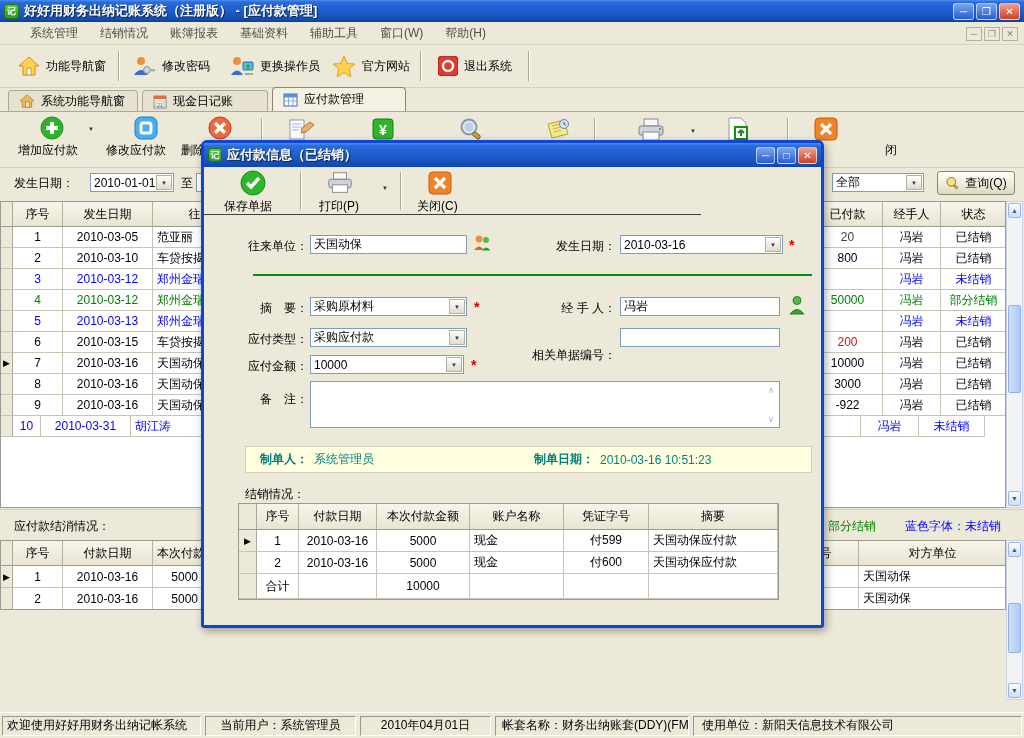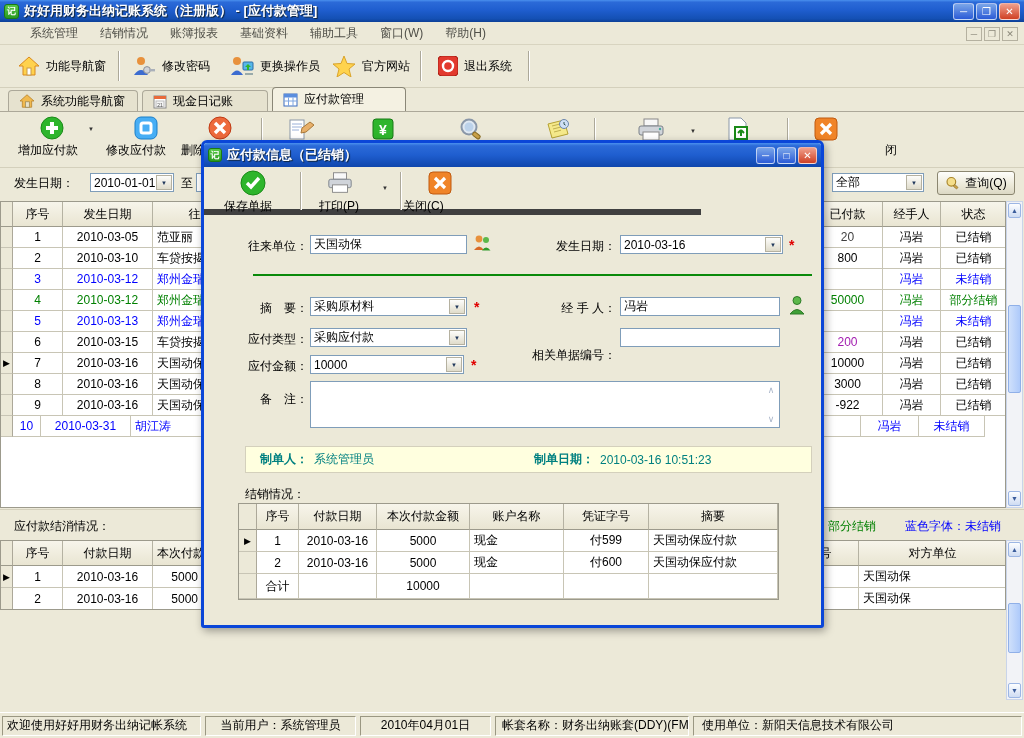--- a/index.html
+++ b/index.html
@@ -61,21 +61,21 @@
   .sbtn{position:absolute;left:1px;width:13px;height:15px;background:linear-gradient(#fdfeff,#cfdcf3);
     border:1px solid #9cb6e4;border-radius:2px;color:#3c5d9c;font-size:7px;display:flex;align-items:center;justify-content:center;}
   .sthumb{position:absolute;left:1px;width:13px;background:linear-gradient(90deg,#cfe0fb,#aecafa);border:1px solid #90b0e8;border-radius:2px;}
   
   .dialog{left:201px;top:140px;width:623px;height:488px;border:3px solid #0a46d8;border-radius:6px 6px 3px 3px;
     background:#ece9d8;z-index:10;box-shadow:2px 3px 8px rgba(0,0,0,.35);}
   .dlg-title{height:24px;background:linear-gradient(180deg,#4a90ee 0%,#2b6ad8 12%,#1f5ecf 50%,#0f46ac 100%);
     display:flex;align-items:center;padding:0 4px;border-radius:3px 3px 0 0;}
   .dlg-title .titletext{font-size:13px;}
   .dlg-body{position:relative;width:617px;height:458px;background:#ece9d8;}
-  .dlg-toolbar{position:absolute;left:0;top:0;width:497px;height:48px;border-bottom:6px solid #404040;text-align:center;}
+  .dlg-toolbar{position:absolute;left:0;top:0;width:497px;height:48px;border-bottom:1px solid #404040;text-align:center;}
   .flabel{position:absolute;text-align:right;white-space:nowrap;}
   .redstar{color:#e00000;font-weight:bold;font-size:14px;}
   .greensep{position:absolute;height:2px;background:#0a8a0a;}
   .yellowbar{position:absolute;background:#ffffdf;border:1px solid #d4d0bc;color:#008080;display:flex;align-items:center;}
   .ta{position:absolute;background:#fff;border:1px solid #7f9db9;}
   .ta .arr{position:absolute;right:1px;width:14px;height:14px;color:#a8b4c8;font-size:9px;display:flex;align-items:center;justify-content:center;}
   svg{display:block;}
 </style>
 </head>
 <body>
@@ -350,21 +350,21 @@
         <div class="g-cell" style="width: 70px; justify-content: center; color: rgb(0, 0, 255);"></div>
         <div class="g-cell" style="width: 58px; justify-content: center; color: rgb(0, 0, 255);">冯岩</div>
         <div class="g-cell" style="width: 66px; justify-content: center; color: rgb(0, 0, 255);">未结销</div>
       </div>
       <div class="g-row" style="height: 21px;">
         <div class="g-cell g-marker" style="width: 12px;"></div>
         <div class="g-cell" style="width: 50px; justify-content: center; color: rgb(0, 0, 0);">6</div>
         <div class="g-cell" style="width: 90px; justify-content: center; color: rgb(0, 0, 0);">2010-03-15</div>
         <div class="g-cell" style="width: 120px; justify-content: flex-start; color: rgb(0, 0, 0);">车贷按揭</div>
         <div class="g-cell" style="width: 540px; justify-content: flex-start; color: rgb(0, 0, 0);"></div>
-        <div class="g-cell" style="width: 70px; justify-content: center; color: #a21caf; text-align: center;">200</div>
+        <div class="g-cell" style="width: 70px; justify-content: center; color: #b91c1c; text-align: center;">200</div>
         <div class="g-cell" style="width: 58px; justify-content: center; color: rgb(0, 0, 0);">冯岩</div>
         <div class="g-cell" style="width: 66px; justify-content: center; color: rgb(0, 0, 0);">已结销</div>
       </div>
       <div class="g-row" style="height: 21px;">
         <div class="g-cell g-marker" style="width: 12px;">▶</div>
         <div class="g-cell" style="width: 50px; justify-content: center; color: rgb(0, 0, 0);">7</div>
         <div class="g-cell" style="width: 90px; justify-content: center; color: rgb(0, 0, 0);">2010-03-16</div>
         <div class="g-cell" style="width: 120px; justify-content: flex-start; color: rgb(0, 0, 0);">天国动保</div>
         <div class="g-cell" style="width: 540px; justify-content: flex-start; color: rgb(0, 0, 0);"></div>
         <div class="g-cell" style="width: 70px; justify-content: center; color: rgb(0, 0, 0);">10000</div>
@@ -493,21 +493,21 @@
         </div>
         <span class="abs" style="left:115px;top:31px">打印(P)</span>
         <span class="abs" style="left:178px;top:18px;font-size:6px;color:#333">▼</span>
         <div class="asep" style="left:196px;height:38px;top:5px"></div>
         <div class="abs" style="left:224px;top:4px">
           <svg width="24" height="24" viewBox="0 0 24 24">
               <rect x="1" y="1" width="22" height="22" rx="4" fill="#f08428" stroke="#c05a10"></rect>
               <path d="M7 7 L17 17 M17 7 L7 17" stroke="#fff" stroke-width="3.2"></path>
             </svg>
         </div>
-        <span class="abs" style="left:199px;top:31px">关闭(C)</span>
+        <span class="abs" style="left:213px;top:31px">关闭(C)</span>
       </div>
 
       <span class="flabel" style="left:20px;top:71px;width:84px">往来单位：</span>
       <div class="combo" style="left:106px;top:68px;width:157px">
         <span class="val">天国动保</span>
       </div>
       <div class="abs" style="left:268px;top:66px">
         <svg width="20" height="20" viewBox="0 0 20 20">
             <circle cx="7" cy="6" r="3.4" fill="#e8913c"></circle>
             <path d="M2 17 q5 -7 10 0 z" fill="#d86a28"></path>

